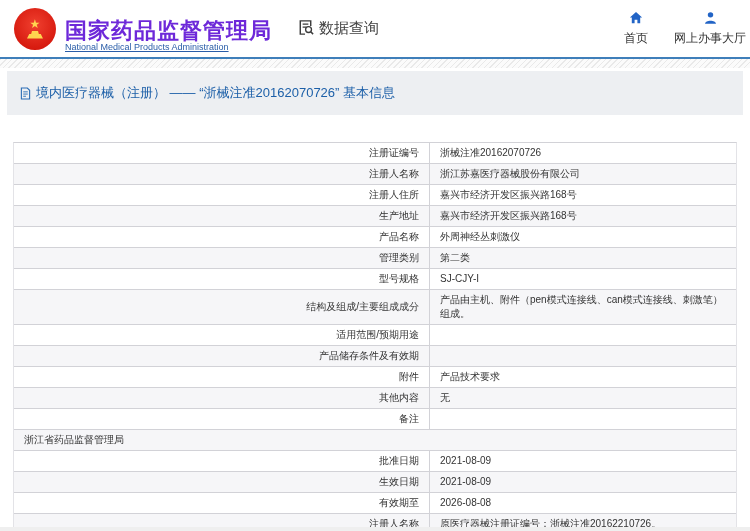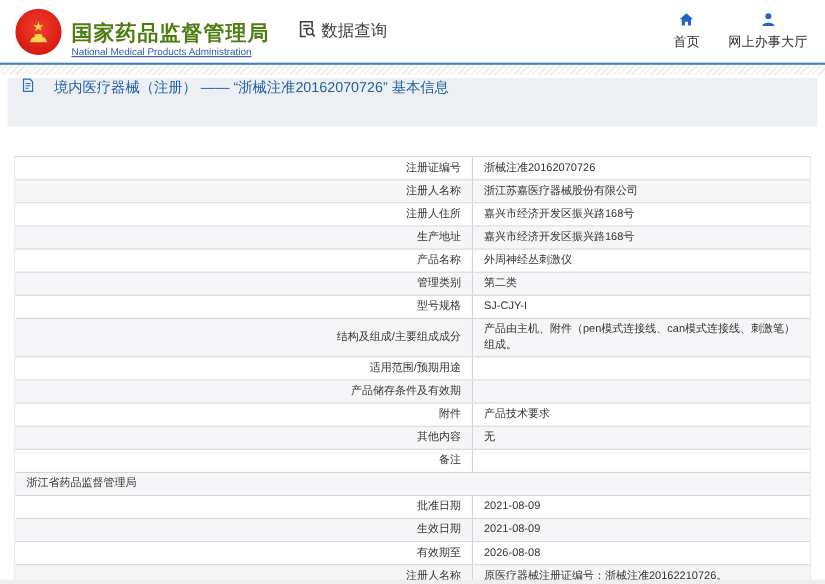--- a/index.html
+++ b/index.html
@@ -26,50 +26,49 @@
     background: radial-gradient(circle at 50% 40%, #f0402f 0%, #d6190e 75%);
     display: flex; flex-direction: column; align-items: center; justify-content: center;
     flex: none;
   }
   .emblem-star { font-size: 12px; line-height: 11px; color: #ffd54f; }
   .emblem-gate {
     width: 16px; height: 8px; margin-top: 1px; background: #ffd54f;
     clip-path: polygon(0 100%, 14% 45%, 26% 45%, 32% 0, 68% 0, 74% 45%, 86% 45%, 100% 100%);
   }
   .brand { margin-left: 9px; }
-  .brand-title { font-size: 19px; font-weight: bold; color: #4d7c0f; line-height: 22px; letter-spacing: 1px; margin-top: 16px; }
+  .brand-title { font-size: 22px; font-weight: bold; color: #6d28d9; line-height: 22px; letter-spacing: 1px; margin-top: 16px; }
   .brand-subtitle { font-size: 9px; color: #2a5da8; line-height: 11px; text-decoration: underline; }
   .data-query {
     margin-left: 24px;
     display: flex; align-items: center; gap: 4px;
     font-size: 15px; color: #404040; cursor: pointer;
   }
-  .top-nav { margin-left: auto; display: flex; align-items: flex-start; gap: 26px; padding-right: 16px; }
+  .top-nav { margin-left: auto; display: flex; align-items: flex-start; gap: 26px; padding-right: 4px; }
   .nav-item {
     display: flex; flex-direction: column; align-items: center; gap: 2px;
     font-size: 12px; color: #333; cursor: pointer;
   }
 
   
   .blue-rule { height: 2px; background: #3f7fba; }
   .hatch-strip {
     height: 9px;
     background: repeating-linear-gradient(135deg, #e9e9e9 0px, #e9e9e9 1px, #fbfbfb 1px, #fbfbfb 4px);
   }
 
   
   .title-bar {
     margin: 3px 7px 0 7px;
     height: 44px;
     background: #edeff2;
-    display: flex; align-items: flex-start;
+    display: flex; align-items: center;
     padding-left: 13px;
     color: #1c5fa8;
     font-size: 13px;
-    gap: 13px;
   }
   .title-bar .doc-icon { display: inline-flex; margin-right: 5px; }
 
   
   .info-table {
     margin: 27px 13px 0 13px;
     border-top: 1px solid #d2d2d7;
     border-left: 1px solid #e3e3e7;
     border-right: 1px solid #e3e3e7;
     font-size: 10px;

